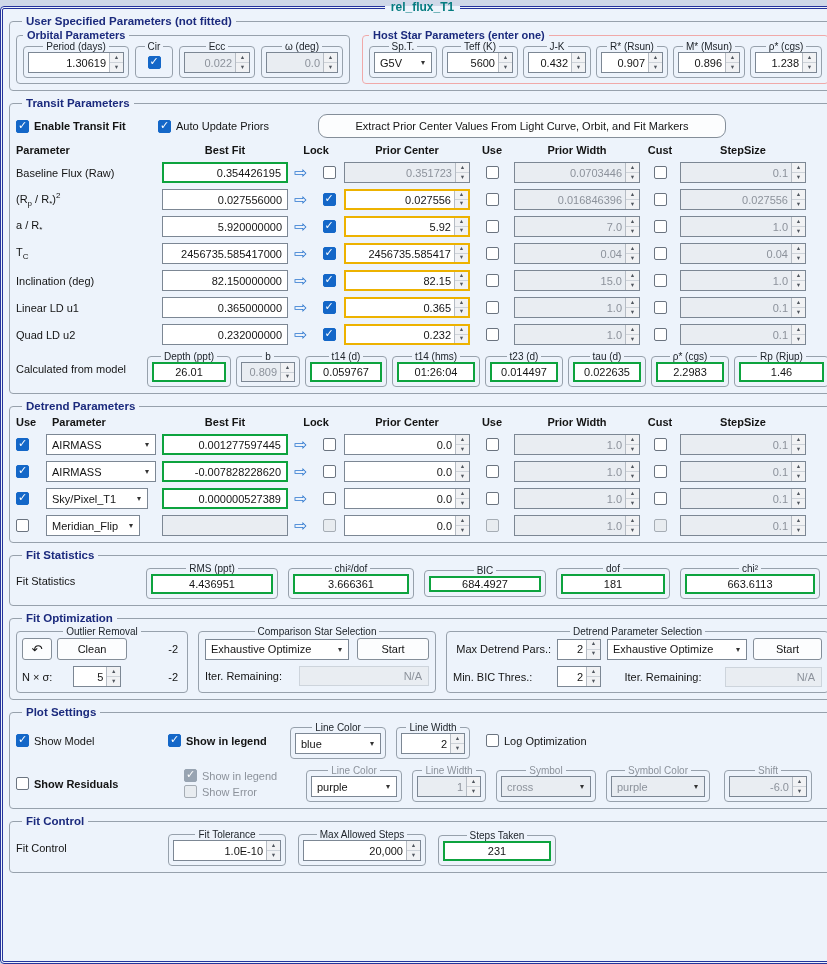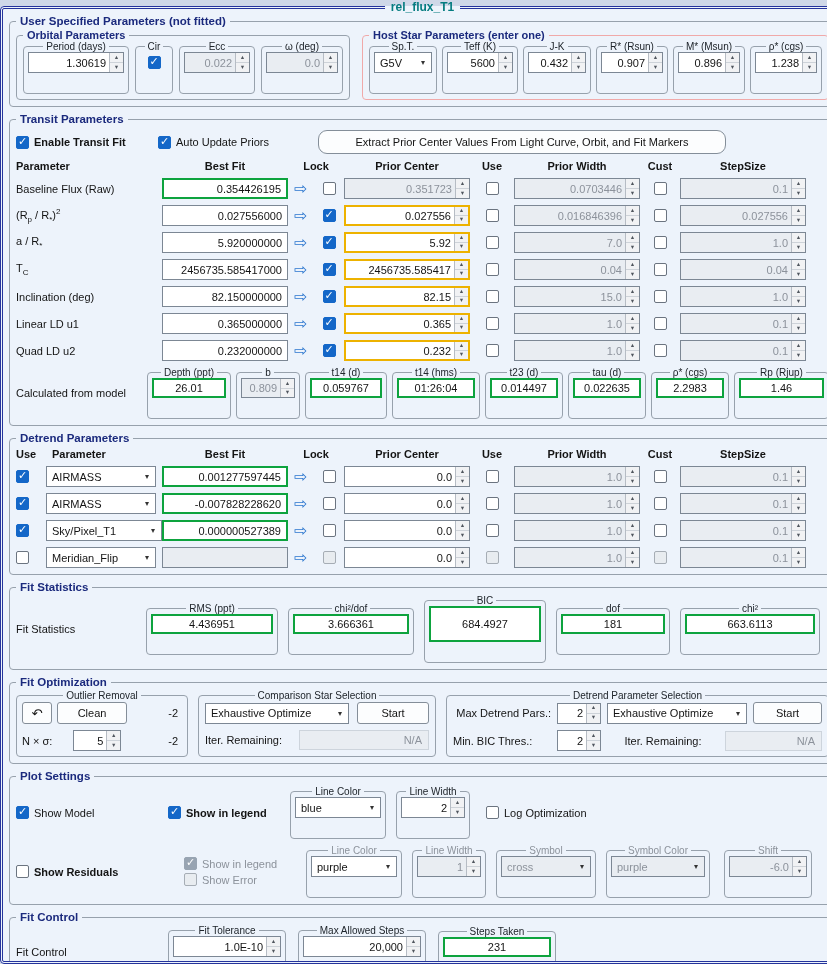--- a/index.html
+++ b/index.html
@@ -1,23 +1,23 @@
 <!DOCTYPE html>
 <html><head>
 <meta charset="utf-8">
 <style>
 *{box-sizing:border-box;margin:0;padding:0}
 body{width:827px;height:964px;background:#cfd8e8;font-family:"Liberation Sans","DejaVu Sans",sans-serif;font-size:11px;color:#141414}
 fieldset{border:1px solid #97a1ac;border-radius:4px;background:#edf3fb}
 .window{display:block;width:827px;height:964px;border:3px double #25349c;padding:0 4px 4px;overflow:hidden}
 .wtitle{margin:0 auto;padding:0 6px;color:#057c80;font-weight:bold;font-size:12px}
 .sec{display:block;margin:1px 2px 6px;padding:2px 6px 6px}
-.sleg{color:#1b2a7d;font-weight:bold;font-size:11.5px;padding:0 4px;margin-left:0}
+.sleg{color:#1b2a7d;font-weight:bold;font-size:11.5px;padding:0 4px;margin-left:6px}
 .sleg2{color:#1b2a7d;font-weight:bold;font-size:11px;padding:0 4px}
-.mini{display:inline-block;border:1px solid #97a1ac;border-radius:4px;padding:0 4px 20px;vertical-align:middle;background:transparent}
+.mini{display:inline-block;border:1px solid #97a1ac;border-radius:4px;padding:0 4px 4px;vertical-align:middle;background:transparent}
 .pink{border-color:#f0a9a9}
 .mleg{font-size:10px;color:#20262c;padding:0 3px;margin:0 auto;text-align:center;white-space:nowrap}
 .row{display:flex;align-items:center}
 .cbl{display:flex;align-items:center;gap:5px;white-space:nowrap}
 .cb{flex:0 0 auto;width:13px;height:13px;border:1px solid #6b7480;border-radius:2px;background:#fff;position:relative;display:inline-block;vertical-align:middle}
 .cb.checked{background:#1467c8;border-color:#1467c8}
 .cb.checked::after{content:"✓";position:absolute;left:1px;top:-2px;color:#fff;font-size:11px;font-weight:bold}
 .cb.gray{border-color:#a6adb5;background:#e8ecf0}
 .cb.gray.checked{background:#98a4b2;border-color:#98a4b2}
 .field{display:flex;align-items:center;justify-content:flex-end;height:21px;border:1px solid #7c8794;background:#fff;padding:0 5px;overflow:hidden;white-space:nowrap}
@@ -514,21 +514,21 @@
           <span class="cb"></span>
         </div>
     <div class="spin dis">
           <span class="sv">0.1</span>
           <span class="spin-btns"></span>
         </div>
   </div>
 
   <div class="dgrid rgap">
     <div><span class="cb checked"></span></div>
-    <div class="dd" style="margin-right:0">
+    <div class="dd" style="margin-right:14px">
           <span class="ddv">Sky/Pixel_T1</span>
           <span class="dda">▾</span>
         </div>
     <div class="field green">
           <span>0.000000527389</span>
         </div>
     <div class="ctr">
           <span class="arrow">⇨</span>
         </div>
     <div class="ctr">
@@ -549,21 +549,21 @@
           <span class="cb"></span>
         </div>
     <div class="spin dis">
           <span class="sv">0.1</span>
           <span class="spin-btns"></span>
         </div>
   </div>
 
   <div class="dgrid">
     <div><span class="cb"></span></div>
-    <div class="dd" style="margin-right:6px">
+    <div class="dd" style="margin-right:22px">
           <span class="ddv">Meridian_Flip</span>
           <span class="dda">▾</span>
         </div>
     <div class="field dis">
           <span></span>
         </div>
     <div class="ctr">
           <span class="arrow">⇨</span>
         </div>
     <div class="ctr">
@@ -601,21 +601,21 @@
           </div>
         </fieldset>
     <fieldset class="mini" style="width:126px">
           <legend class="mleg">chi²/dof</legend>
           <div class="field green center" style="height:20px">
             <span>3.666361</span>
           </div>
         </fieldset>
     <fieldset class="mini" style="width:122px">
           <legend class="mleg">BIC</legend>
-          <div class="field green center" style="height:36px">
+          <div class="field green center" style="height:16px">
             <span>684.4927</span>
           </div>
         </fieldset>
     <fieldset class="mini" style="width:114px">
           <legend class="mleg">dof</legend>
           <div class="field green center" style="height:20px">
             <span>181</span>
           </div>
         </fieldset>
     <fieldset class="mini" style="width:140px">

